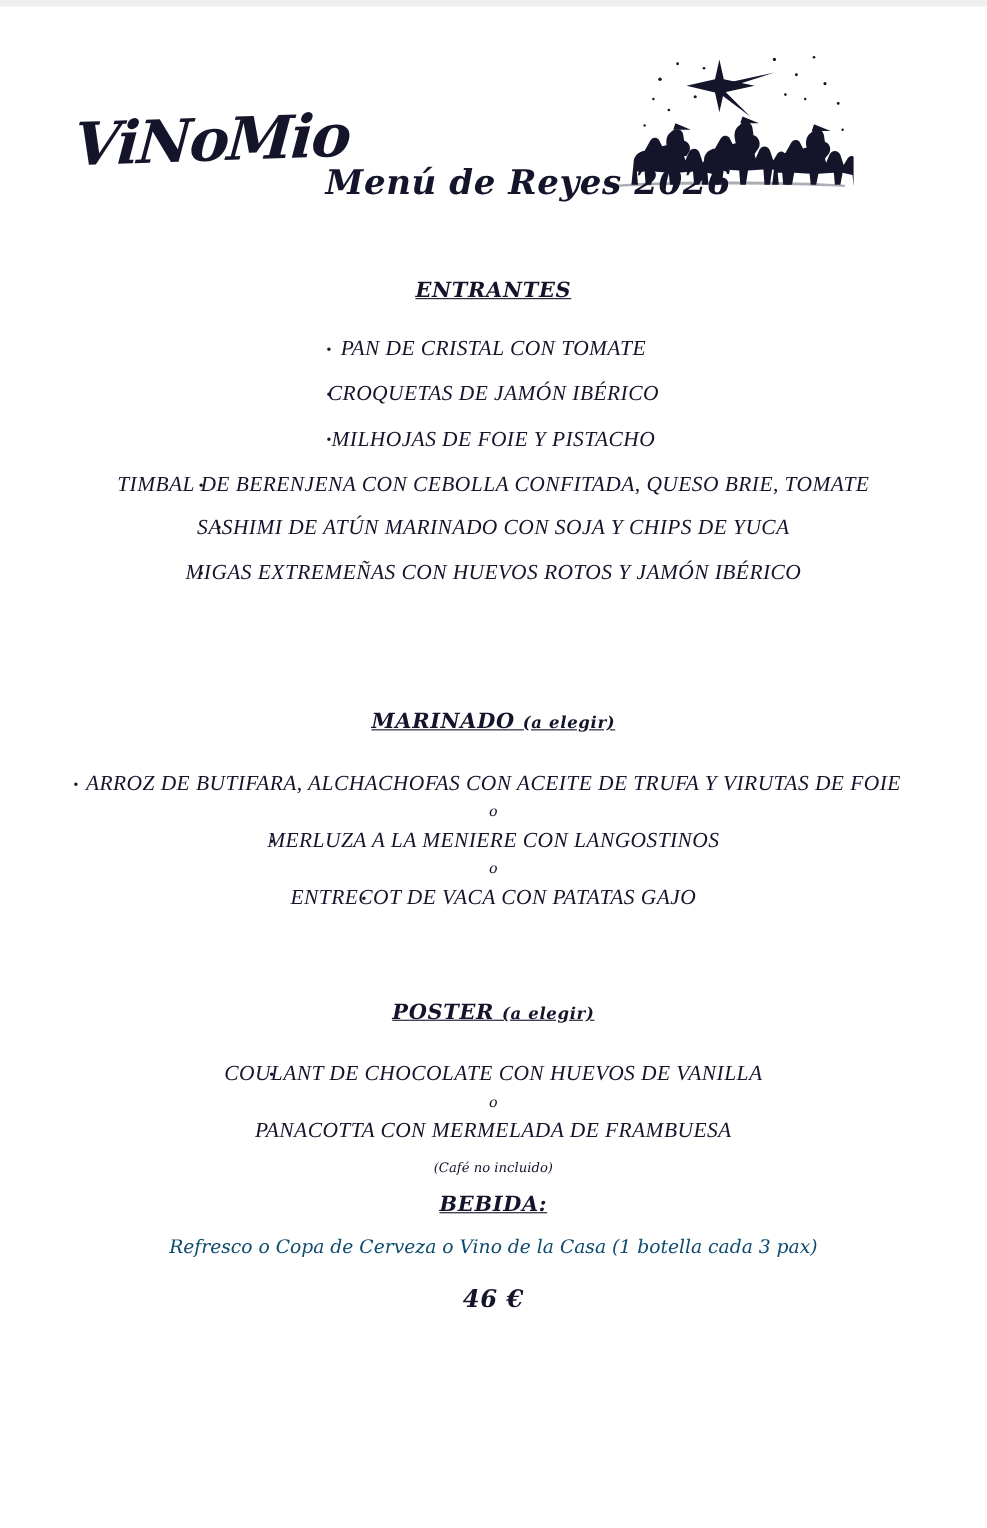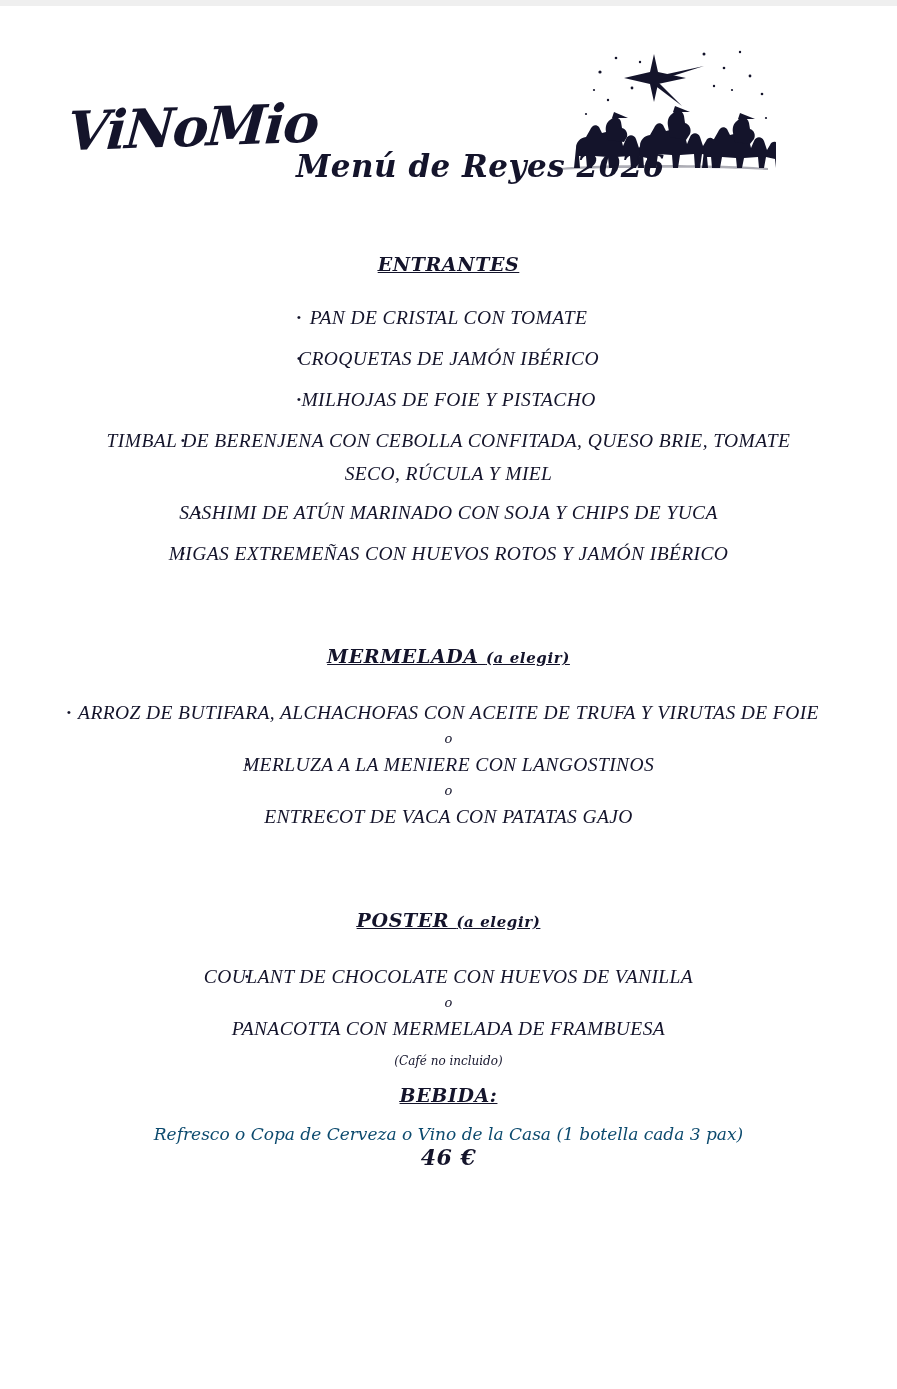--- a/index.html
+++ b/index.html
@@ -241,37 +241,34 @@
           <span>CROQUETAS DE JAMÓN IBÉRICO</span>
         </li>
         <li class="item" style="margin-top:15px;">
           <span class="bullet" style="left:208px; top:6px;">•</span>
           <span>MILHOJAS DE FOIE Y PISTACHO</span>
         </li>
         <li class="item" style="margin-top:15px;">
           <span class="bullet" style="left:92px; top:6px;">•</span>
           <span>TIMBAL DE BERENJENA CON CEBOLLA CONFITADA, QUESO BRIE, TOMATE</span>
         </li>
-        <li class="item" style="margin-top:7px;">
-          <span>SECO, RÚCULA Y MIEL</span>
-        </li>
         <li class="item" style="margin-top:13px;">
           <span class="bullet" style="left:108px; top:6px;">•</span>
           <span>SASHIMI DE ATÚN MARINADO CON SOJA Y CHIPS DE YUCA</span>
         </li>
         <li class="item" style="margin-top:15px;">
           <span class="bullet" style="left:92px; top:6px;">•</span>
           <span>MIGAS EXTREMEÑAS CON HUEVOS ROTOS Y JAMÓN IBÉRICO</span>
         </li>
       </ul>
     </div>
 
     <div class="abs" style="top:430px;">
       <div class="section-heading">
-        <span>MERMELADA </span><span class="sub">(a elegir)</span>
+        <span>MARINADO </span><span class="sub">(a elegir)</span>
       </div>
 
       <ul class="item-list">
         <li class="item" style="margin-top:33px; max-width:800px;">
           <span class="bullet" style="left:18px; top:6px;">•</span>
           <span>ARROZ DE BUTIFARA, ALCHACHOFAS CON ACEITE DE TRUFA Y VIRUTAS DE FOIE</span>
         </li>
         <li class="choice-o" style="margin-top:6px;">o</li>
         <li class="item" style="margin-top:6px;">
           <span class="bullet" style="left:156px; top:6px;">•</span>
@@ -300,19 +297,19 @@
           <span>PANACOTTA CON MERMELADA DE FRAMBUESA</span>
         </li>
       </ul>
 
       <div class="note" style="margin-top:12px;">(Café no incluido)</div>
 
       <div class="section-heading" style="margin-top:16px;">BEBIDA:</div>
 
       <div class="drink-line" style="margin-top:18px;">Refresco o Copa de Cerveza o Vino de la Casa (1 botella cada 3 pax)</div>
 
-      <div class="price" style="">46 €</div>
+      <div class="price" style="margin-top:24px;">46 €</div>
     </div>
 
   </div>
 
   <div class="scan-edge-bottom"></div>
 </div>
 
 </body></html>

